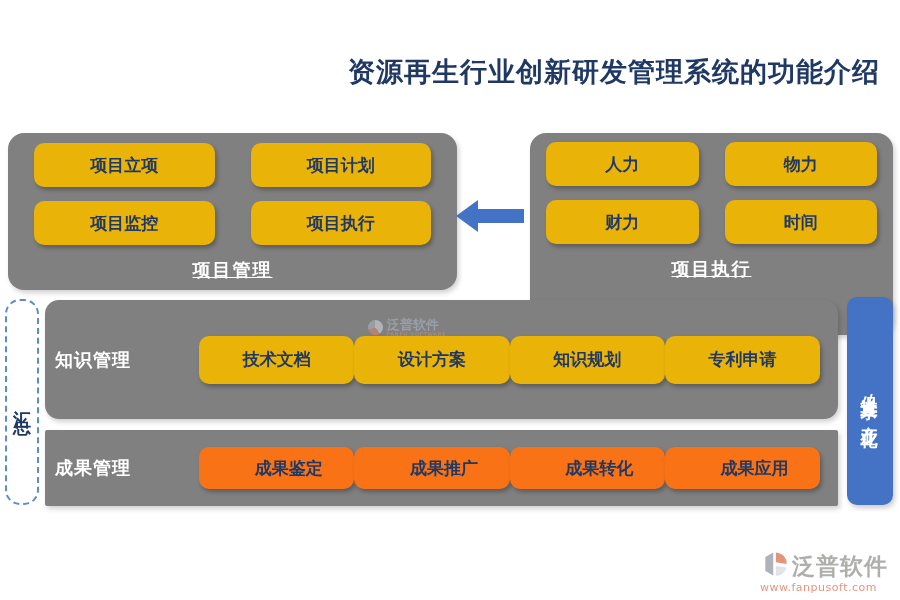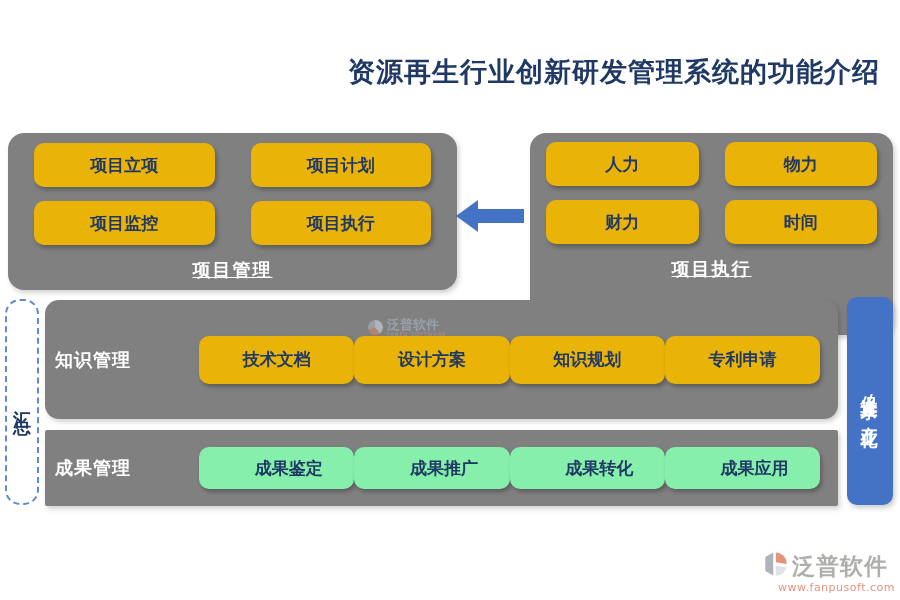--- a/index.html
+++ b/index.html
@@ -34,21 +34,21 @@
     margin-top:13px; letter-spacing:2px;text-decoration:underline;
   }
   
   .mid-row { display:flex; align-items:center; }
   .mid-label {
     flex:none; width:96px; margin-left:10px; color:#ffffff; font-weight:bold;
     font-size:18px; letter-spacing:1px; white-space:nowrap;
   }
   .mid-buttons { flex:1; display:flex; margin-left:48px; margin-right:18px; }
   .mid-buttons .btn { flex:1; height:48px; font-size:17px; }
-  .mid-buttons.gray-btns .btn { height:42px; background:#86efac;padding-left:24px; }
+  .mid-buttons.gray-btns .btn { height:42px; background:#f97316;padding-left:24px; }
   
   .v-text { writing-mode:vertical-rl; text-orientation:upright; }
   .summary-box {
     position:absolute; left:5px; top:299px; width:34px; height:206px;
     border:2px dashed #5b8bd0; border-radius:15px;
     display:flex; align-items:center; justify-content:center;
   }
   .summary-box .v-text { font-size:18px; font-weight:bold; color:#1f3864; letter-spacing:5px; }
   .promote-box {
     position:absolute; left:847px; top:297px; width:46px; height:208px;
@@ -67,21 +67,21 @@
     background:conic-gradient(#d8dde4 0 40%, #e2876a 40% 70%, #aeb6c2 70% 100%);
   }
   .wm-text-brand { font-size:13px; font-weight:bold; color:#aeb9cc; line-height:13px; }
   .wm-text-sub { font-size:5px; color:#e2a088; letter-spacing:1px; }
   
   .footer-logo {
     position:absolute; left:760px; top:549px; width:135px; opacity:0.8;
   }
   .footer-top { display:flex; align-items:center; gap:2px; }
   .footer-brand { font-size:23px; font-weight:bold; color:#9b9b96; letter-spacing:1px; white-space:nowrap; }
-  .footer-url { font-size:11px; color:#e0785c; margin-top:-2px; text-align:right; letter-spacing:0.5px; }
+  .footer-url { font-size:11px; color:#e0785c; margin-top:-2px; text-align:left; letter-spacing:0.5px; }
 </style>
 </head>
 <body>
 
 <div class="stage">
 
   <div class="page-title">资源再生行业创新研发管理系统的功能介绍</div>
 
   <div class="gray-panel top-panel" style="left:8px; top:133px; width:449px; height:157px;">
     <div class="top-grid">

